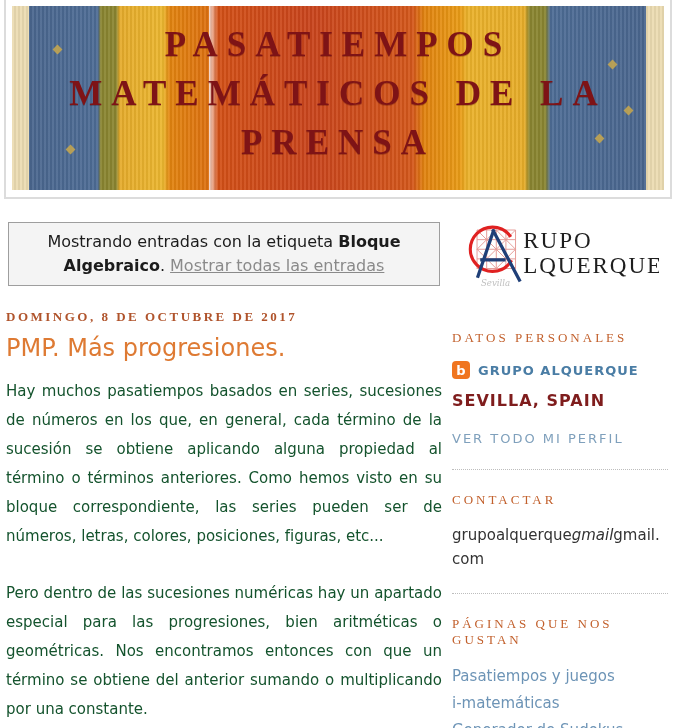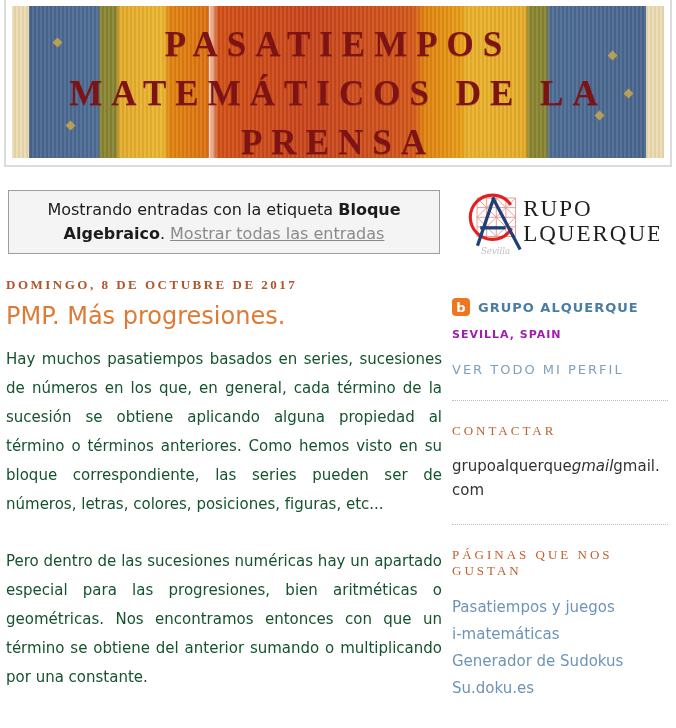--- a/index.html
+++ b/index.html
@@ -9,21 +9,21 @@
   
   .header-frame {
     margin: 0 4px;
     border: 2px solid #dcdcdc;
     border-top: none;
     padding: 6px 6px 7px 6px;
     background: #fff;
   }
   .banner {
     position: relative;
-    height: 152px;
+    height: 184px;
     background-image:
       repeating-linear-gradient(90deg, rgba(255,255,255,0.07) 0 2px, rgba(0,0,0,0.05) 2px 4px),
       linear-gradient(90deg,
         #ecdcb2 0%, #ecdcb2 2.6%,
         #4a668e 2.6%, #4d6c95 13.2%,
         #8a8530 13.6%, #8a8530 16.0%,
         #e5ab2b 16.5%, #ecb72f 23.2%,
         #e2840f 24.2%, #dd7010 30.2%,
         #d4511634 30.2%,
         #d35016 31.6%, #c9441c 46%, #d4571a 61.5%,
@@ -109,22 +109,22 @@
     background: #f0751f;
     color: #ffffff; font-weight: bold; font-size: 13px;
     display: flex; align-items: center; justify-content: center;
     margin-right: 8px;
   }
   .profile-name {
     font-size: 13px; font-weight: bold; letter-spacing: 1px;
     color: #4a7da5; text-decoration: none; cursor: pointer;
   }
   .profile-loc {
-    font-size: 11px; font-weight: bold; letter-spacing: 1px;
-    color: #a21caf; margin-bottom: 18px;
+    font-size: 16px; font-weight: bold; letter-spacing: 1px;
+    color: #7f1d1d; margin-bottom: 18px;
   }
   .profile-view {
     font-size: 13px; letter-spacing: 2px;
     color: #7fa0bc; text-decoration: none; cursor: pointer; display: inline-block;
   }
   .dotted-divider { border-top: 1px dotted #bdbdbd; height: 0; margin: 22px 0; }
   .contact-email { font-size: 15px; color: #333; line-height: 24px; word-break: break-all; }
   .contact-email i { font-style: italic; }
   .sb-link {
     display: block; font-size: 15px; line-height: 27px;
@@ -187,20 +187,21 @@
           <path d="M43 7 L70 58"></path>
           <path d="M31 37 L54 37"></path>
         </g>
         <text x="74" y="25" font-family="Liberation Serif, serif" font-size="24" letter-spacing="2" fill="#1e1e1e">RUPO</text>
         <text x="74" y="51" font-family="Liberation Serif, serif" font-size="24" letter-spacing="2" fill="#1e1e1e">LQUERQUE</text>
         <text x="30" y="64" font-family="DejaVu Serif, serif" font-style="italic" font-size="9" fill="#c0c0c0">Sevilla</text>
       </svg>
     </div>
 
     
+    <h2 class="sb-heading">DATOS PERSONALES</h2>
     <div class="profile-row">
       <span class="blogger-icon">b</span>
       <a class="profile-name">GRUPO ALQUERQUE</a>
     </div>
     <div class="profile-loc">SEVILLA, SPAIN</div>
     <a class="profile-view">VER TODO MI PERFIL</a>
 
     <div class="dotted-divider"></div>
 
     

